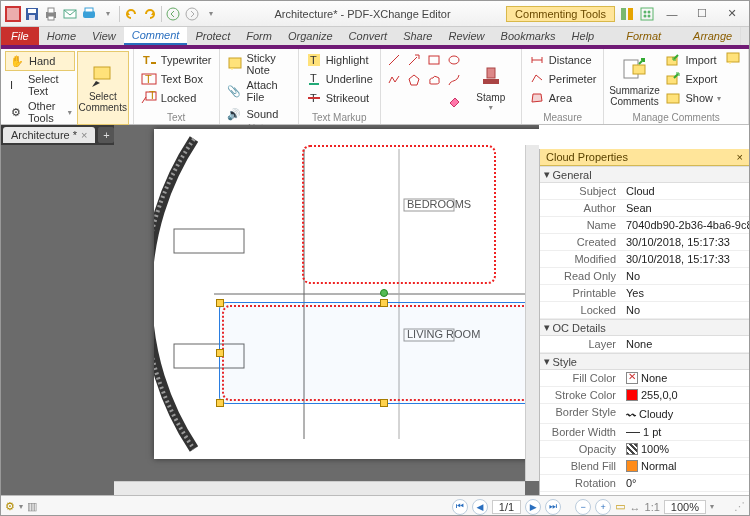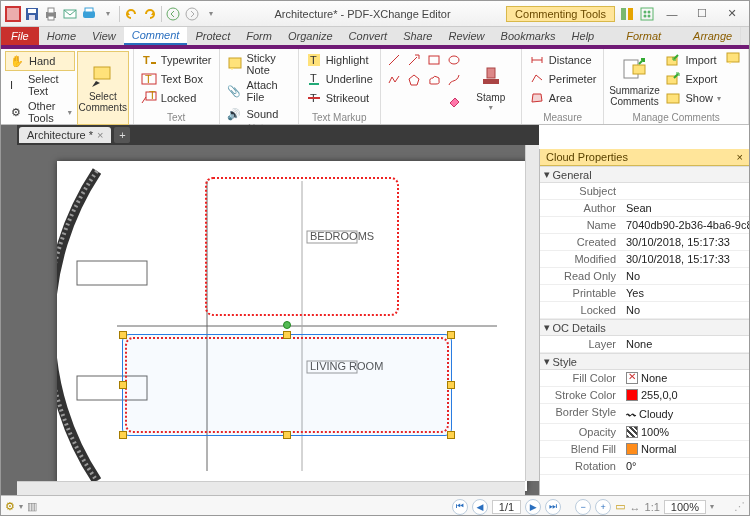--- a/index.html
+++ b/index.html
@@ -33,27 +33,27 @@
   .vbtn .bigico { width:26px; height:26px; margin-bottom:2px; display:flex; align-items:center; justify-content:center;}
   .vbtn .lbl { font-size:10px; text-align:center; line-height:11px; color:#333; white-space:pre-line;}
   .hstack { display:flex; flex-direction:column; gap:1px; }
   .hbtn { display:flex; align-items:center; gap:4px; padding:1px 3px; color:#333; }
   .hbtn .ico { width:16px; height:16px; display:flex; align-items:center; justify-content:center; flex-shrink:0;}
   .shapes-grid { display:grid; grid-template-columns:repeat(4,18px); grid-auto-rows:18px; gap:2px; }
   .shapes-grid .cell { display:flex; align-items:center; justify-content:center; border:1px solid transparent; }
 
   
   .workspace { display:flex; height: calc(516px - 26px - 22px - 76px - 22px); }
-  .doc-area { flex:1; display:flex; flex-direction:column; background:#6b6b6b; position:relative;padding-left:16px; }
+  .doc-area { flex:1; display:flex; flex-direction:row; background:#6b6b6b; position:relative; }
   .doctabs { height:20px; background:#3a3a3a; display:flex; align-items:center; }
   .doctab { background:#e8e8e8; color:#333; padding:2px 8px; margin-left:2px; display:flex; align-items:center; gap:4px; border-radius:3px 3px 0 0;}
   .doctab .close { color:#888; }
   .addtab { width:16px; height:16px; background:#555; color:#ddd; display:flex; align-items:center; justify-content:center; margin-left:3px; border-radius:2px;}
   .canvas-wrap { flex:1; position:relative; overflow:hidden; }
-  .paper { position:absolute; left:40px; top:16px; width:470px; height:330px; background:#fff; box-shadow:0 0 6px rgba(0,0,0,0.5);}
+  .paper { position:absolute; left:40px; top:4px; width:470px; height:330px; background:#fff; box-shadow:0 0 6px rgba(0,0,0,0.5);}
   .scroll-v { width:14px; background:#e9e9e9; border-left:1px solid #ccc; }
   .scroll-h { height:14px; background:#e9e9e9; border-top:1px solid #ccc; position:absolute; bottom:0; left:0; right:14px;}
 
   
   .props { width:210px; background:#fff; border-left:1px solid #bbb; display:flex; flex-direction:column;margin-top:24px; }
   .props-title { background:#ffe59a; border-bottom:1px solid #d4b954; padding:2px 6px; color:#5a4200; display:flex; justify-content:space-between; align-items:center;}
   .props-body { flex:1; overflow:auto; font-size:11px; }
   .section-hdr { background:#f3f3f3; border-top:1px solid #ddd; border-bottom:1px solid #ddd; padding:1px 4px; color:#444; display:flex; align-items:center; gap:3px;}
   .prop-row { display:flex; border-bottom:1px solid #eee; }
   .prop-key { width:82px; text-align:right; padding:2px 6px 2px 2px; color:#666; }
@@ -534,20 +534,21 @@
       <span>Cloud Properties</span>
       <span style="cursor:pointer;">×</span>
     </div>
     <div class="props-body">
       <div class="section-hdr">
           <span>▾</span>
           <span>General</span>
         </div>
       <div class="prop-row">
           <div class="prop-key">Subject</div>
+          <div class="prop-val">Cloud</div>
         </div>
       <div class="prop-row">
           <div class="prop-key">Author</div>
           <div class="prop-val">Sean</div>
         </div>
       <div class="prop-row">
           <div class="prop-key">Name</div>
           <div class="prop-val">7040db90-2b36-4ba6-9c8ad88a8…</div>
         </div>
       <div class="prop-row">
@@ -596,20 +597,27 @@
           <div class="prop-val">
             <span class="swatch red"></span>
             <span>255,0,0</span>
           </div>
         </div>
       <div class="prop-row">
           <div class="prop-key">Border Style</div>
           <div class="prop-val">
             <span style="font-size:10px;">〰</span>
             <span>Cloudy</span>
+          </div>
+        </div>
+      <div class="prop-row">
+          <div class="prop-key">Border Width</div>
+          <div class="prop-val">
+            <span style="display:inline-block;width:14px;border-top:1px solid #333;"></span>
+            <span>1 pt</span>
           </div>
         </div>
       <div class="prop-row">
           <div class="prop-key">Opacity</div>
           <div class="prop-val">
             <span class="swatch hatch"></span>
             <span>100%</span>
           </div>
         </div>
       <div class="prop-row">

